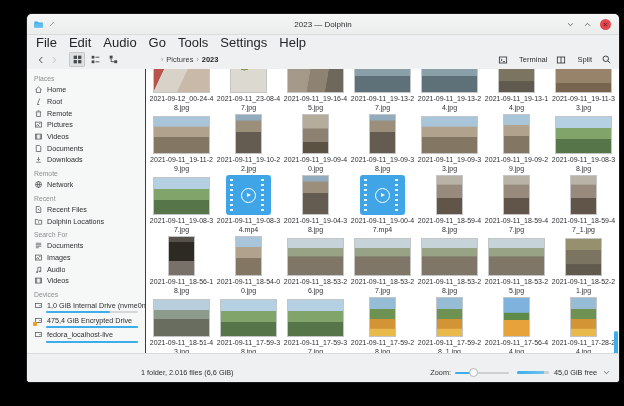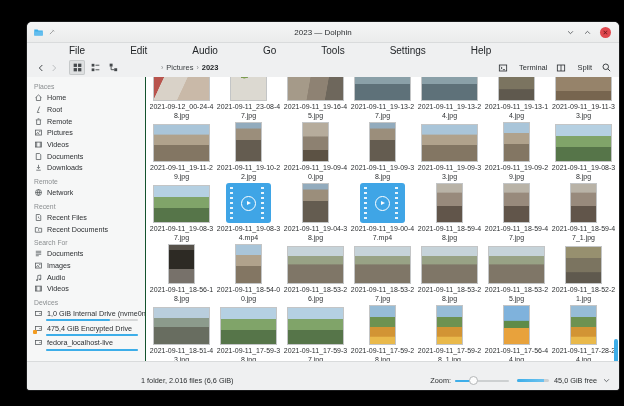--- a/index.html
+++ b/index.html
@@ -1,34 +1,34 @@
 <!DOCTYPE html>
 <html><head>
 <meta charset="utf-8">
 <style>
   html,body{margin:0;padding:0;}
   body{width:624px;height:406px;background:#000;position:relative;overflow:hidden;
        font-family:"Liberation Sans",sans-serif;-webkit-font-smoothing:antialiased;}
-  .window{position:absolute;left:27px;top:22px;width:592px;height:368px;background:#eff0f1;
+  .window{position:absolute;left:27px;top:14px;width:592px;height:368px;background:#eff0f1;
           border-radius:5px 5px 3px 3px;box-shadow:0 0 0 1px #1a1b1c,0 3px 10px rgba(0,0,0,.6);
           display:flex;flex-direction:column;overflow:hidden;}
   svg.ic{display:block;}
   
   .titlebar{height:20px;flex:none;display:flex;align-items:center;position:relative;
             background:linear-gradient(#f5f6f6,#ebecec);border-bottom:1px solid #d9dbdc;}
   .titlebar .appicon{margin-left:6px;}
   .titlebar .pin{margin-left:4px;color:#7e8284;}
   .titlebar .title{position:absolute;left:0;right:0;text-align:center;font-size:8px;color:#2b2e31;pointer-events:none;}
   .winctl{margin-left:auto;display:flex;align-items:center;gap:8px;margin-right:8px;}
   .winctl .wbtn{color:#5a5e61;display:flex;align-items:center;}
   .closebtn{width:11px;height:11px;border-radius:50%;background:#e0484e;display:flex;align-items:center;justify-content:center;
             color:#70191d;font-size:7px;line-height:1;}
   
   .menubar{height:15px;flex:none;display:flex;align-items:center;padding-left:3px;background:#eff0f1;}
-  .menu-item{font-size:10px;color:#232629;padding:0 6px;margin-left:33px;}
+  .menu-item{font-size:13px;color:#232629;padding:0 6px;}
   
   .toolbar{height:19px;flex:none;display:flex;align-items:center;padding:0 7px;background:#eff0f1;color:#3a3e41;}
   .navbtn{width:13px;display:flex;justify-content:center;color:#45494c;}
   .navbtn.disabled{color:#bcbfc1;}
   .viewmodes{display:flex;align-items:center;gap:2px;margin-left:9px;}
   .vmbtn{width:16px;height:15px;display:flex;align-items:center;justify-content:center;border-radius:2px;color:#45494c;}
   .vmbtn.pressed{background:#dee0e1;box-shadow:inset 0 0 0 1px #c6c9ca;}
   .breadcrumb{display:flex;align-items:center;margin-left:40px;font-size:7.5px;color:#3a3e41;gap:3px;}
   .crumb-sep{color:#8a8e90;font-size:7px;}
   .crumb.current{font-weight:bold;color:#232629;text-align:right;}
@@ -367,21 +367,21 @@
             </svg>
           </span>
           <span class="lbl">Recent Files</span>
         </div>
         <div class="side-item">
           <span class="sic">
             <svg width="9" height="9" class="ic">
               <use href="#i-recent-location"></use>
             </svg>
           </span>
-          <span class="lbl">Recent Documents</span>
+          <span class="lbl">Dolphin Locations</span>
         </div>
         <div class="section-title">Search For</div>
         <div class="side-item">
           <span class="sic">
             <svg width="9" height="9" class="ic">
               <use href="#i-doc-lines"></use>
             </svg>
           </span>
           <span class="lbl">Documents</span>
         </div>

